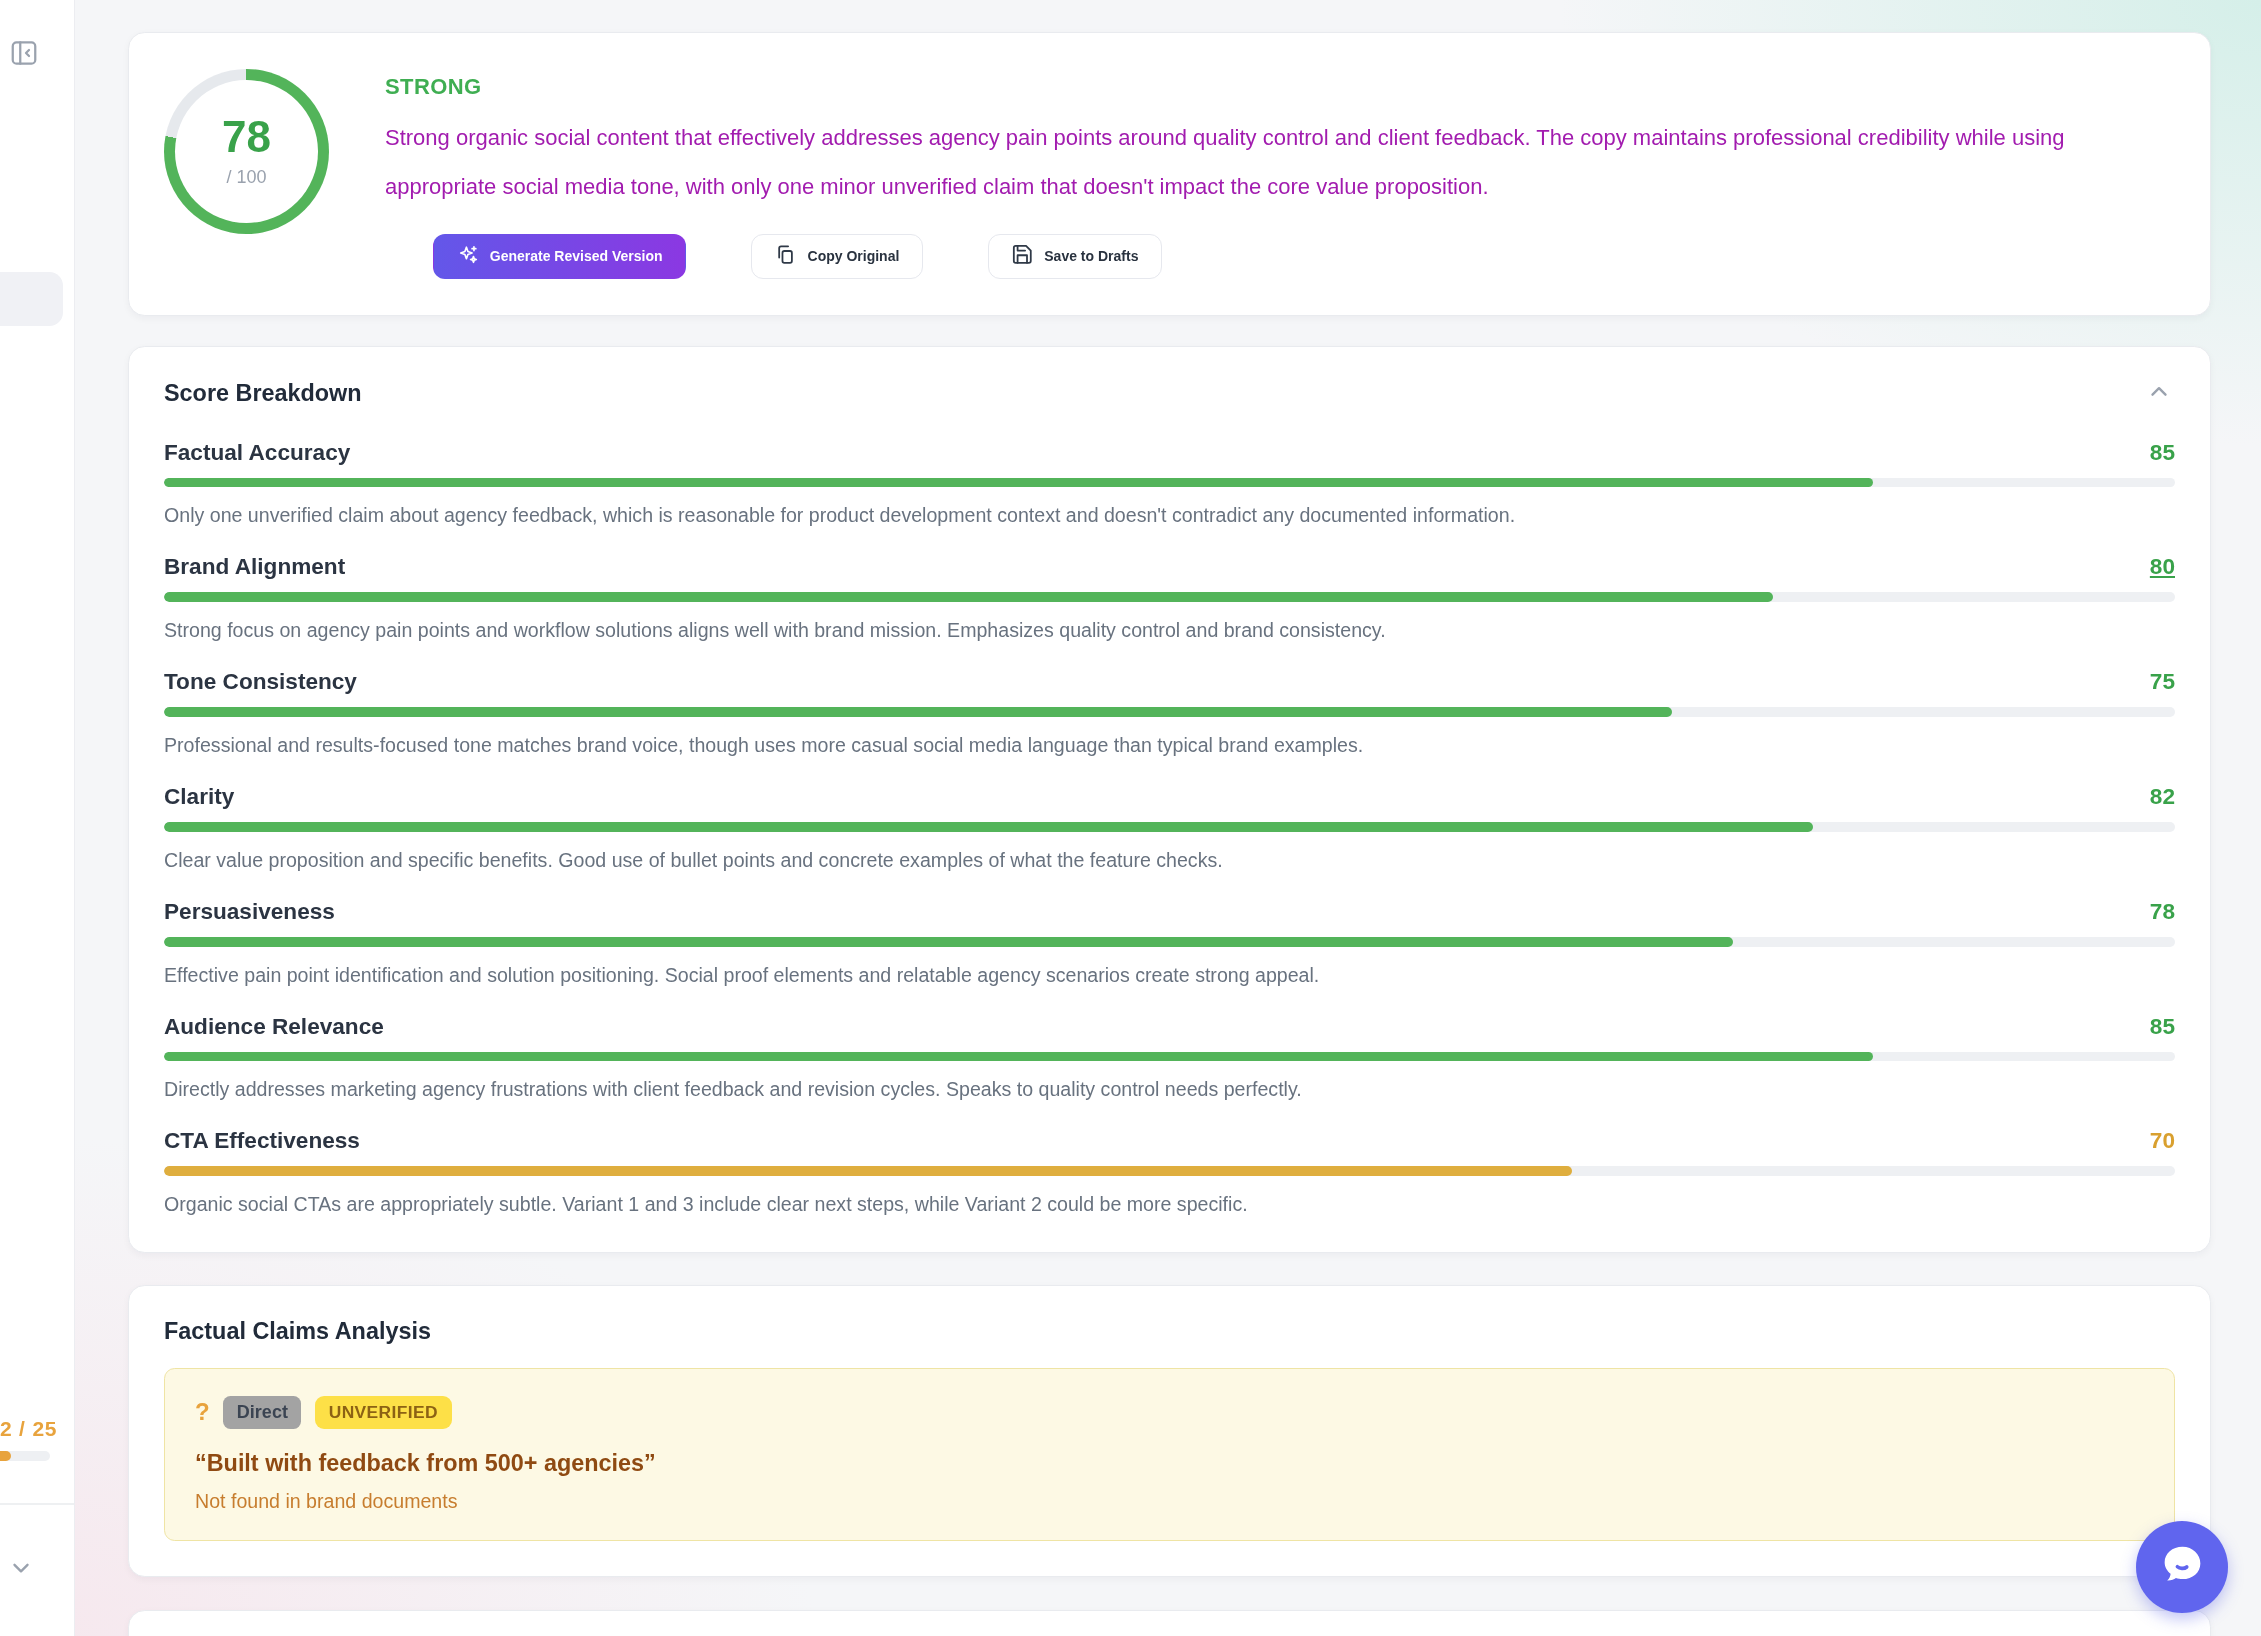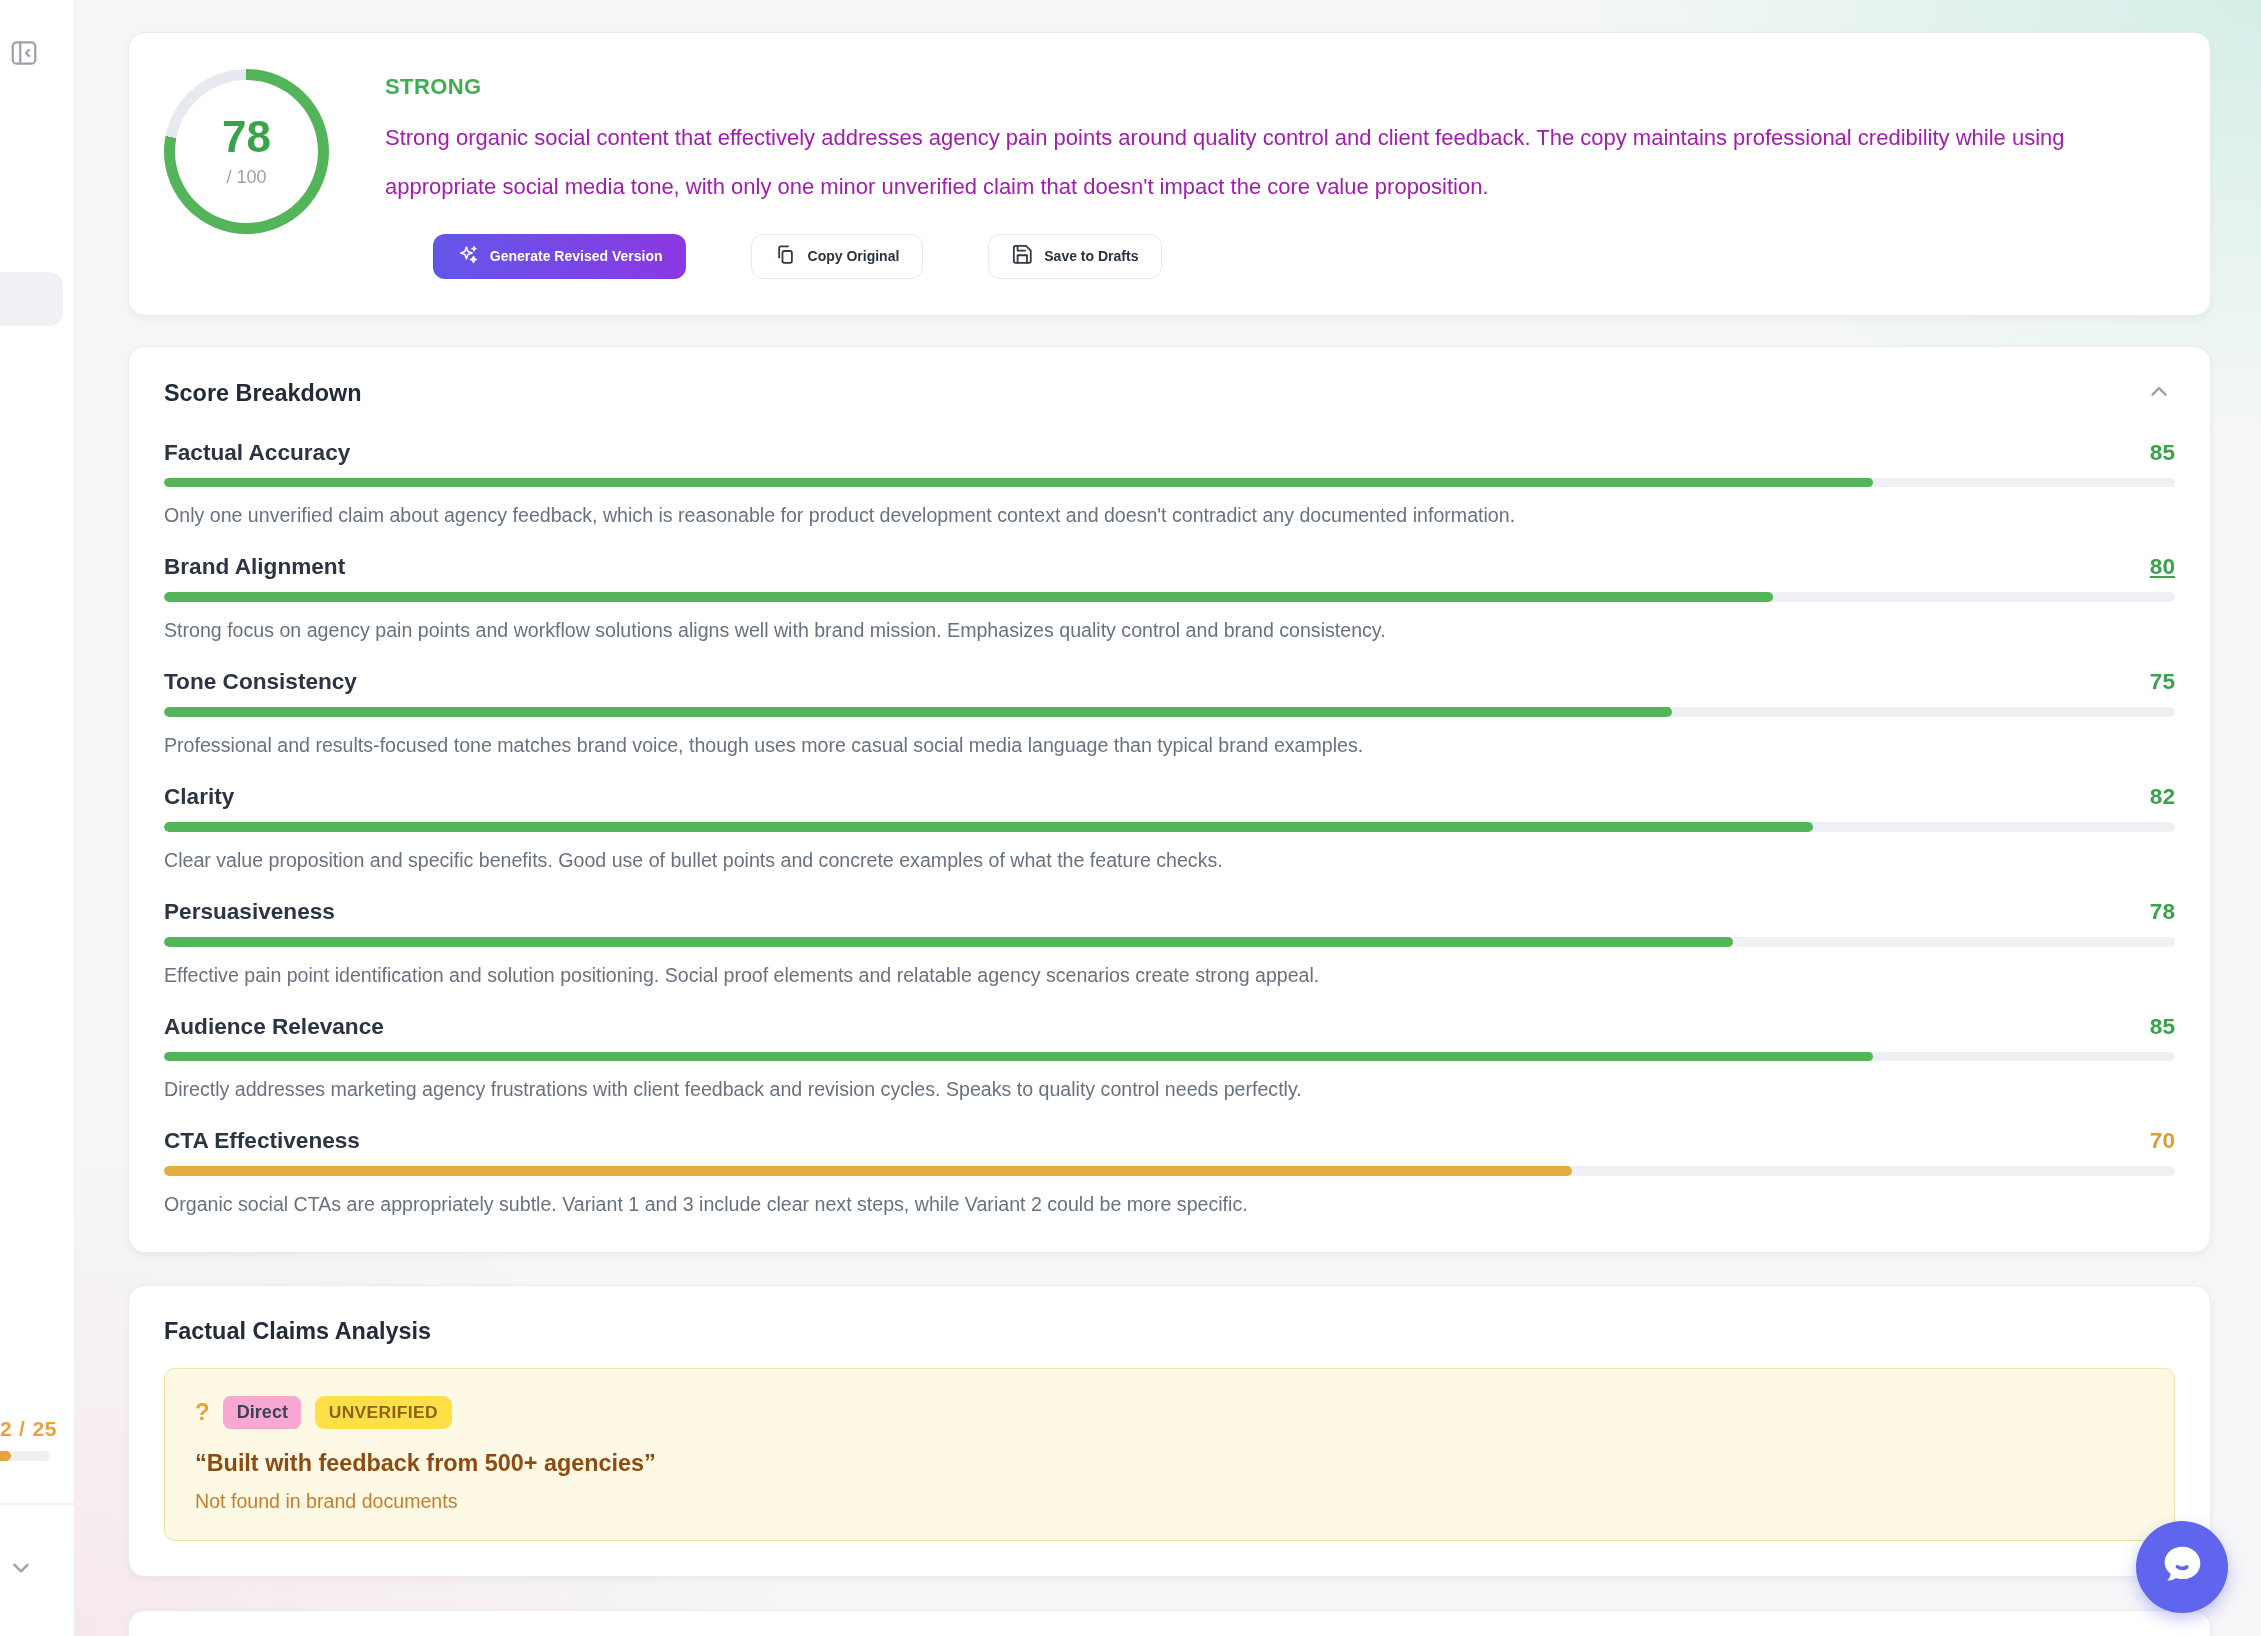--- a/index.html
+++ b/index.html
@@ -70,21 +70,21 @@
   .bar-fill { height: 9.8px; border-radius: 5.3px; }
   .row-desc { font-size: 19.6px; color: #68727f; line-height: 26px; }
 
   
   .claims-card { margin-top: 32px; padding: 32px 35px 35px 35px; }
   .claim-box { margin-top: 22.6px; background: #fdf9e4; border: 1.5px solid #efe4a4; border-radius: 10.6px;
     padding: 27px 30px; }
   .claim-badges { display: flex; align-items: center; gap: 13.6px; margin-bottom: 21px; }
   .q-icon { font-size: 24px; font-weight: bold; color: #e8a33d; }
   .badge { border-radius: 7.5px; padding: 6px 13.6px; font-weight: bold; }
-  .badge-direct { background: #f9a8d4; color: #3b4452; font-size: 18px; }
+  .badge-direct { background: #a3a3a3; color: #3b4452; font-size: 18px; }
   .badge-unverified { font-size: 17.4px; letter-spacing: 0.4px; }
   .claim-quote { font-size: 23.4px; font-weight: bold; color: #8f4a12; margin-bottom: 13.6px; }
   .claim-note { font-size: 19.6px; color: #c77d2e; }
 
   
   .strengths-card { margin-top: 33px; padding: 35px 35px; }
   .strengths-header { display: flex; align-items: center; gap: 13.6px; margin-bottom: 30px; }
 
   
   .chat-fab { position: absolute; left: 2136px; top: 1521px; width: 92px; height: 92px;

